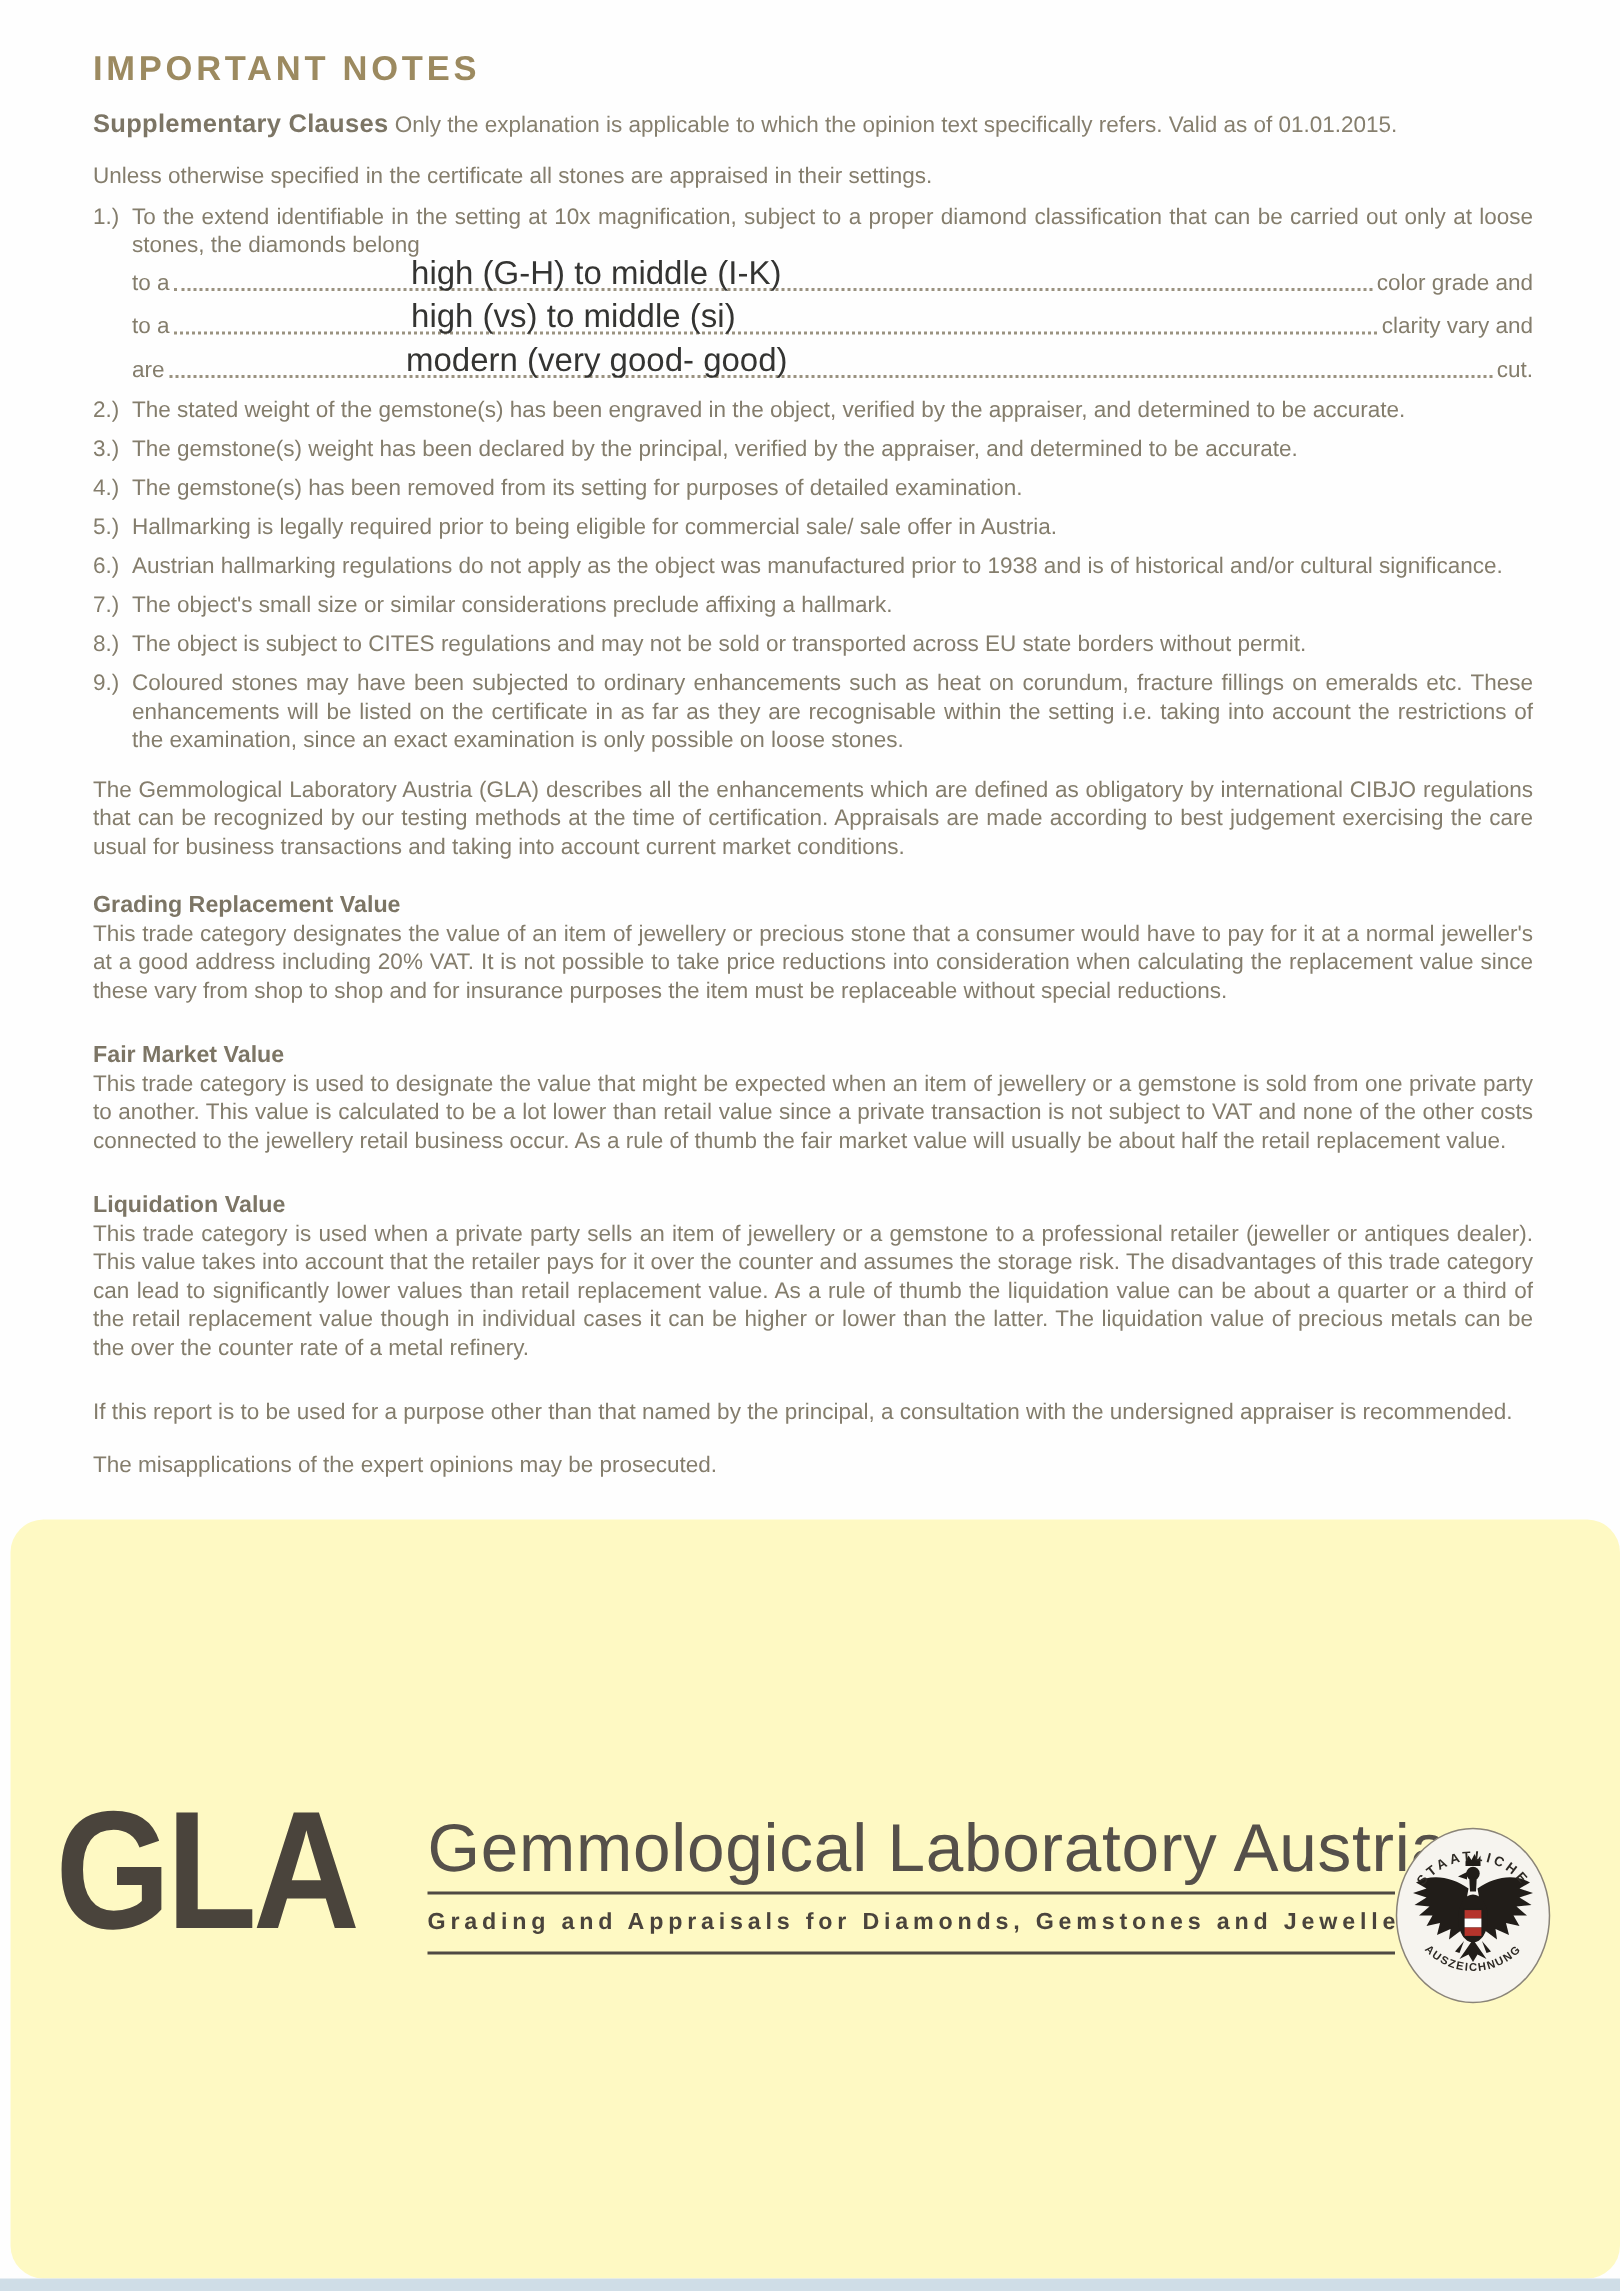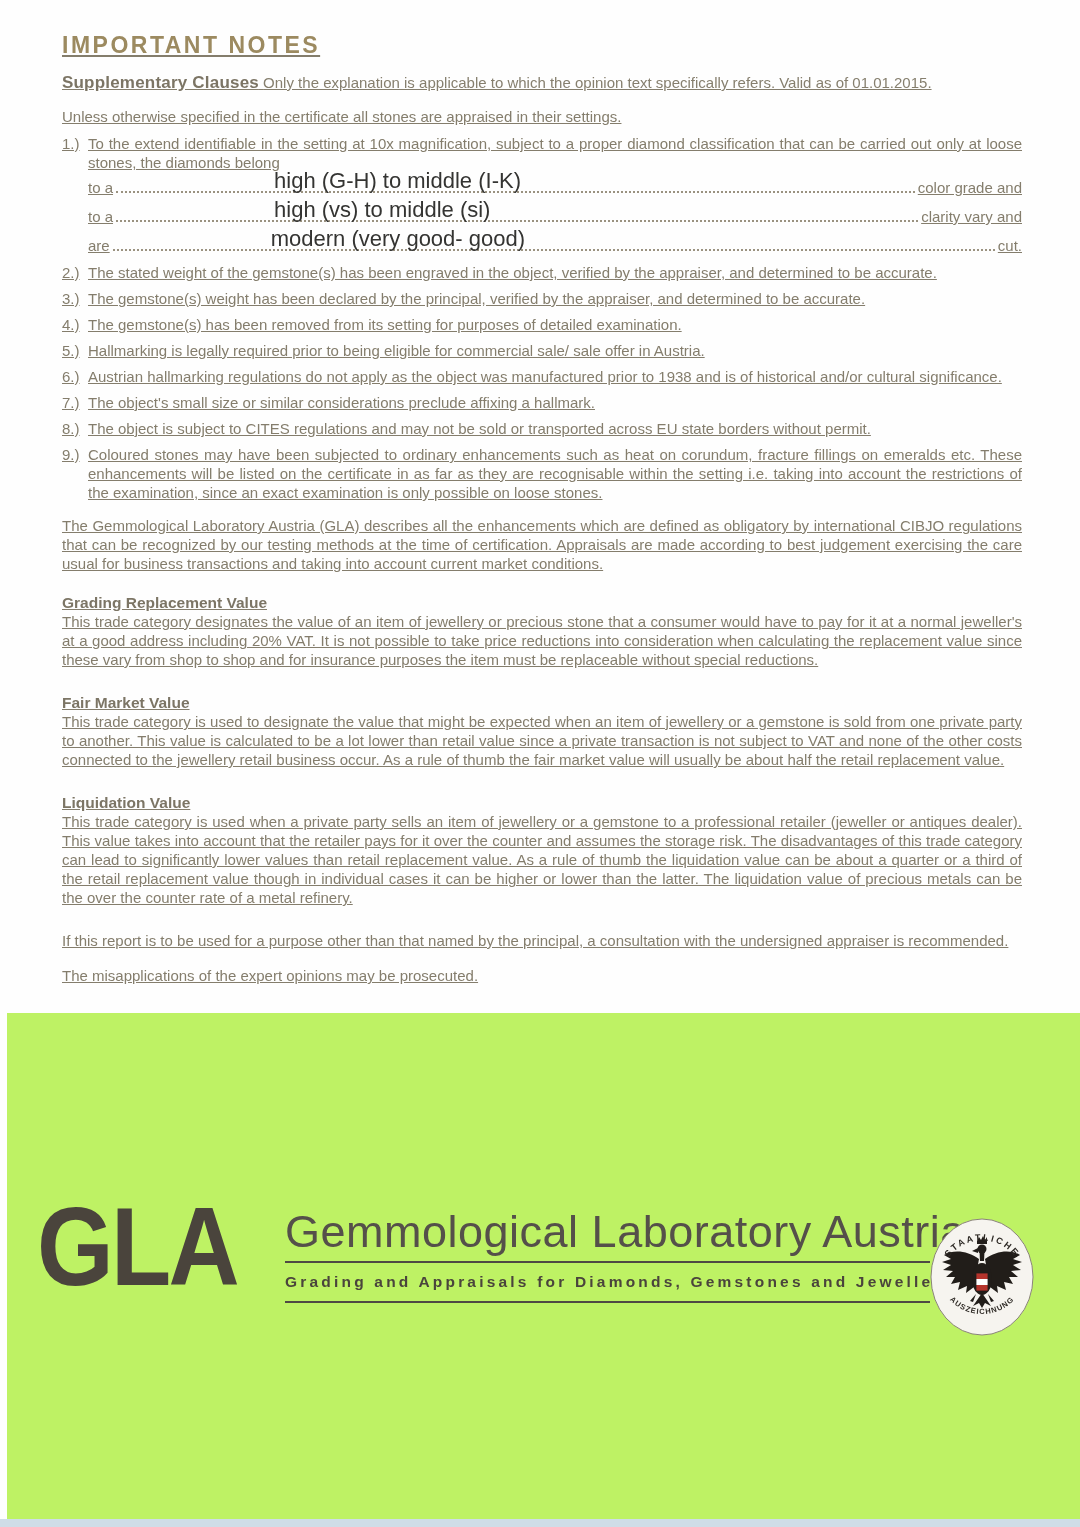--- a/index.html
+++ b/index.html
@@ -1,21 +1,20 @@
 <!DOCTYPE html>
 <html><head>
 <meta charset="utf-8">
 <style>
   html,body { margin:0; padding:0; background:#ffffff; }
   .page {
     position:relative; width:1080px; height:1527px; overflow:hidden;
     background:#fefefe;
     font-family:"Liberation Sans","DejaVu Sans",sans-serif;
     color:#847d6c;
-    text-decoration:underline;
   }
   .content { padding:36px 58px 0 62px; font-size:15px; line-height:19px; }
 
   h1.title {
     margin:0 0 18px 0; font-size:23px; letter-spacing:2.5px;
     color:#9c8a60; font-weight:bold;
   }
   .subtitle { margin:0 0 15px 0; color:#867f6e; }
   .subtitle b { font-size:17px; color:#7c7565; letter-spacing:0.2px; }
   .intro { margin:0 0 8px 0; }
@@ -44,21 +43,22 @@
 
   .sec-head { margin:0; font-size:15.5px; font-weight:bold; color:#7c7565; }
   .sec-body { margin:0 0 24px 0; text-align:justify; }
 
   .closing1 { margin:0 0 16px 0; text-align:justify; }
   .closing2 { margin:0; }
 
   
   .tan-band {
     position:absolute; left:7px; top:1013px; width:1073px; height:506px;
-    background:#bef264;
+    background:#fef9c3;
+    border-radius:22px;
   }
   .bottom-strip {
     position:absolute; left:0; bottom:0; width:1080px; height:8px;
     background:#cfdde7;
   }
   .gla-logo {
     position:absolute; left:30px; top:178px;
     font-size:112px; line-height:112px; font-weight:bold;
     color:#4a443c; letter-spacing:-3px;
     transform:scaleX(0.88); transform-origin:left top;

